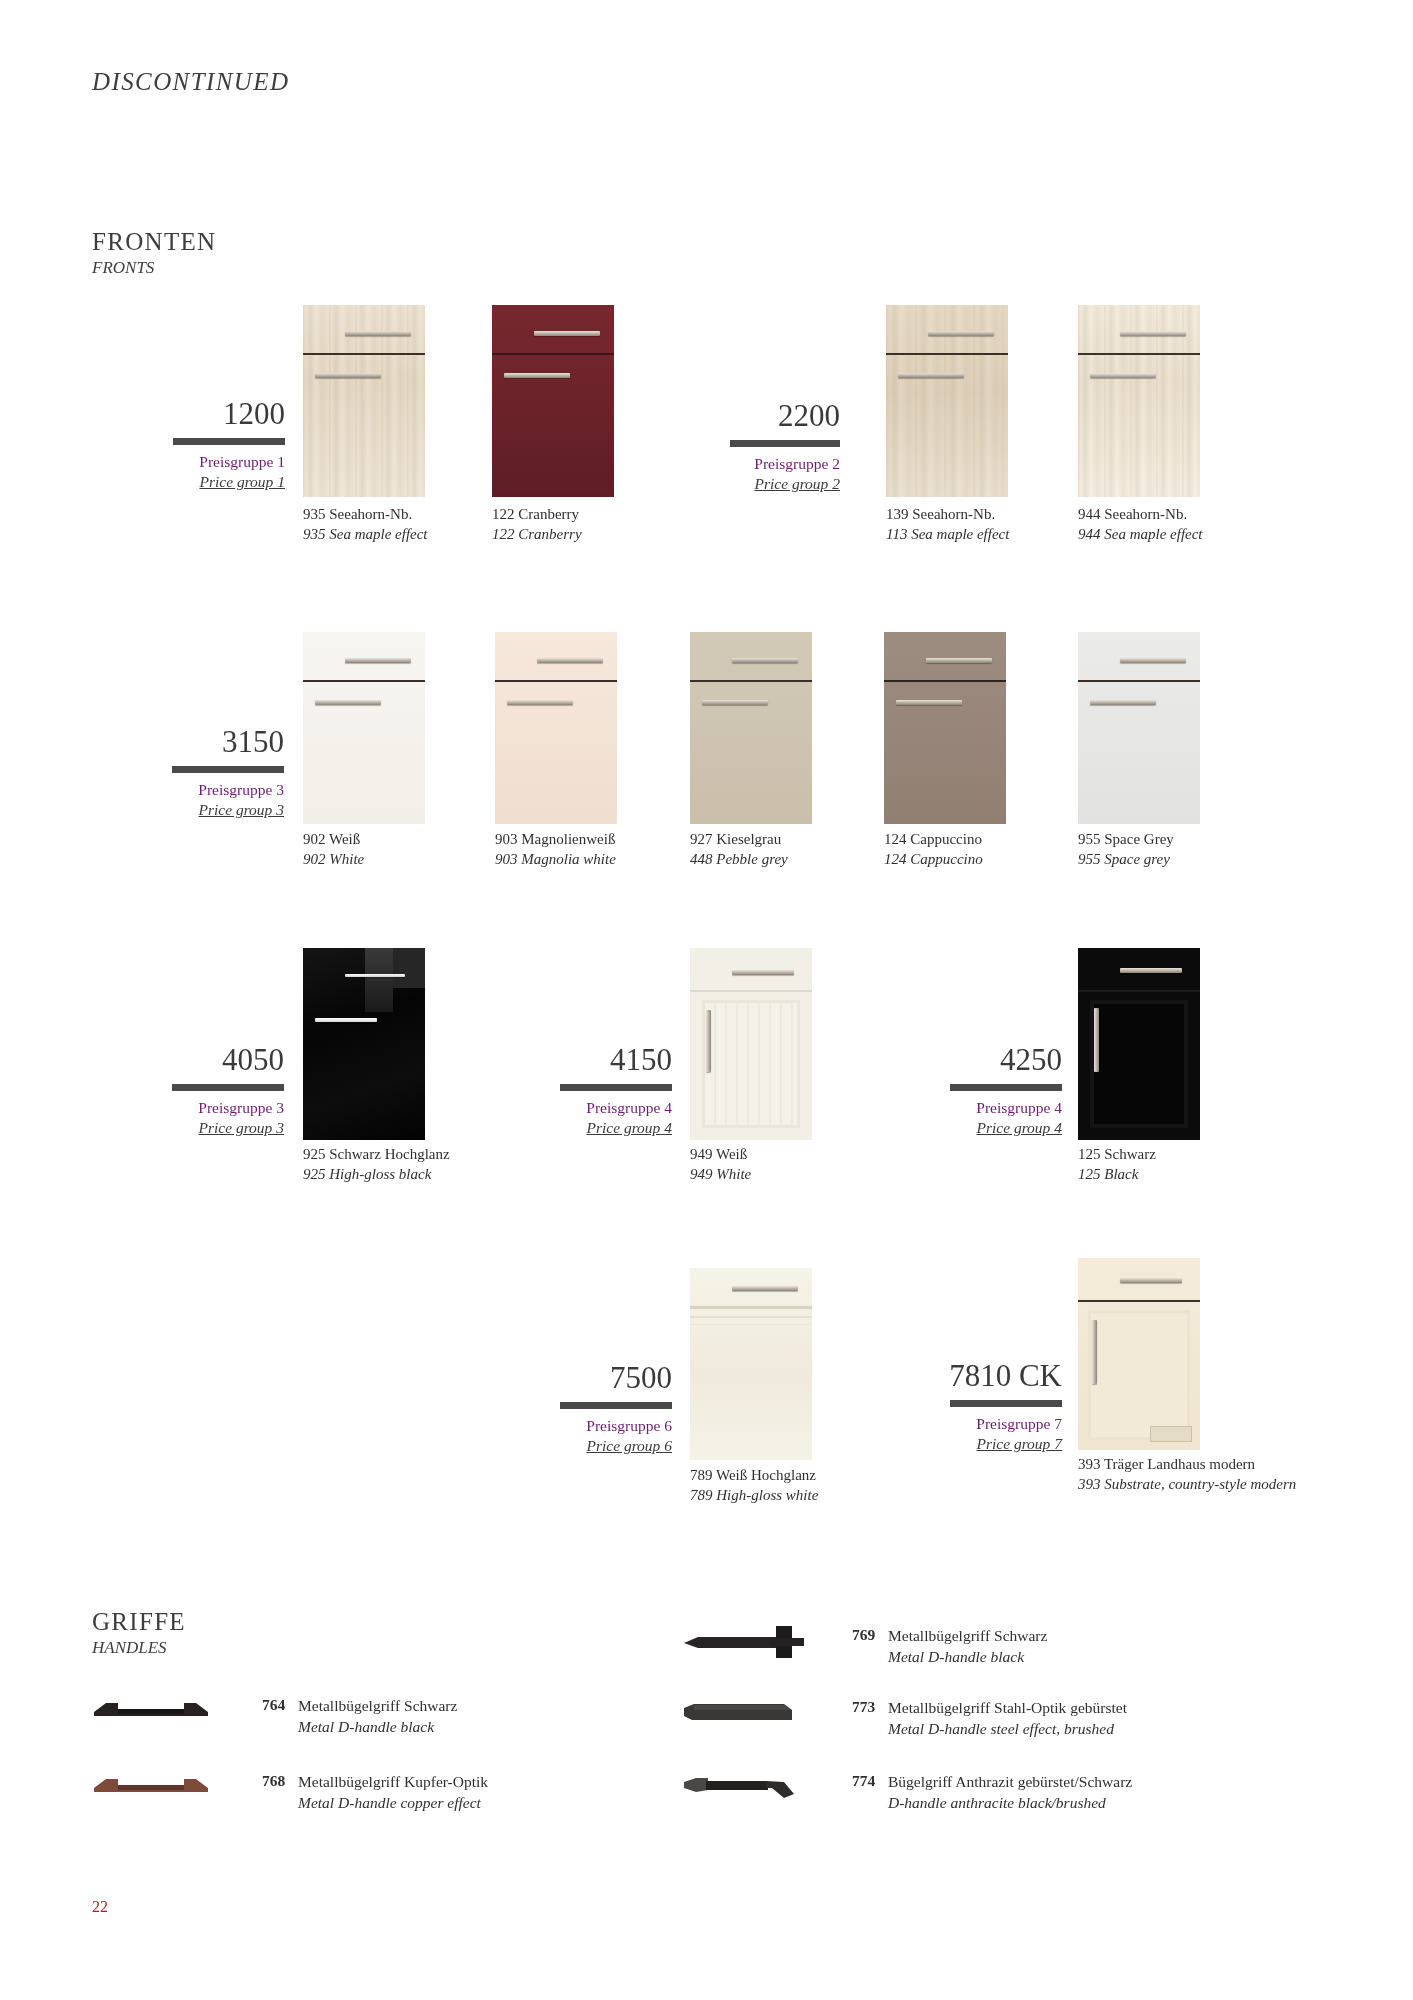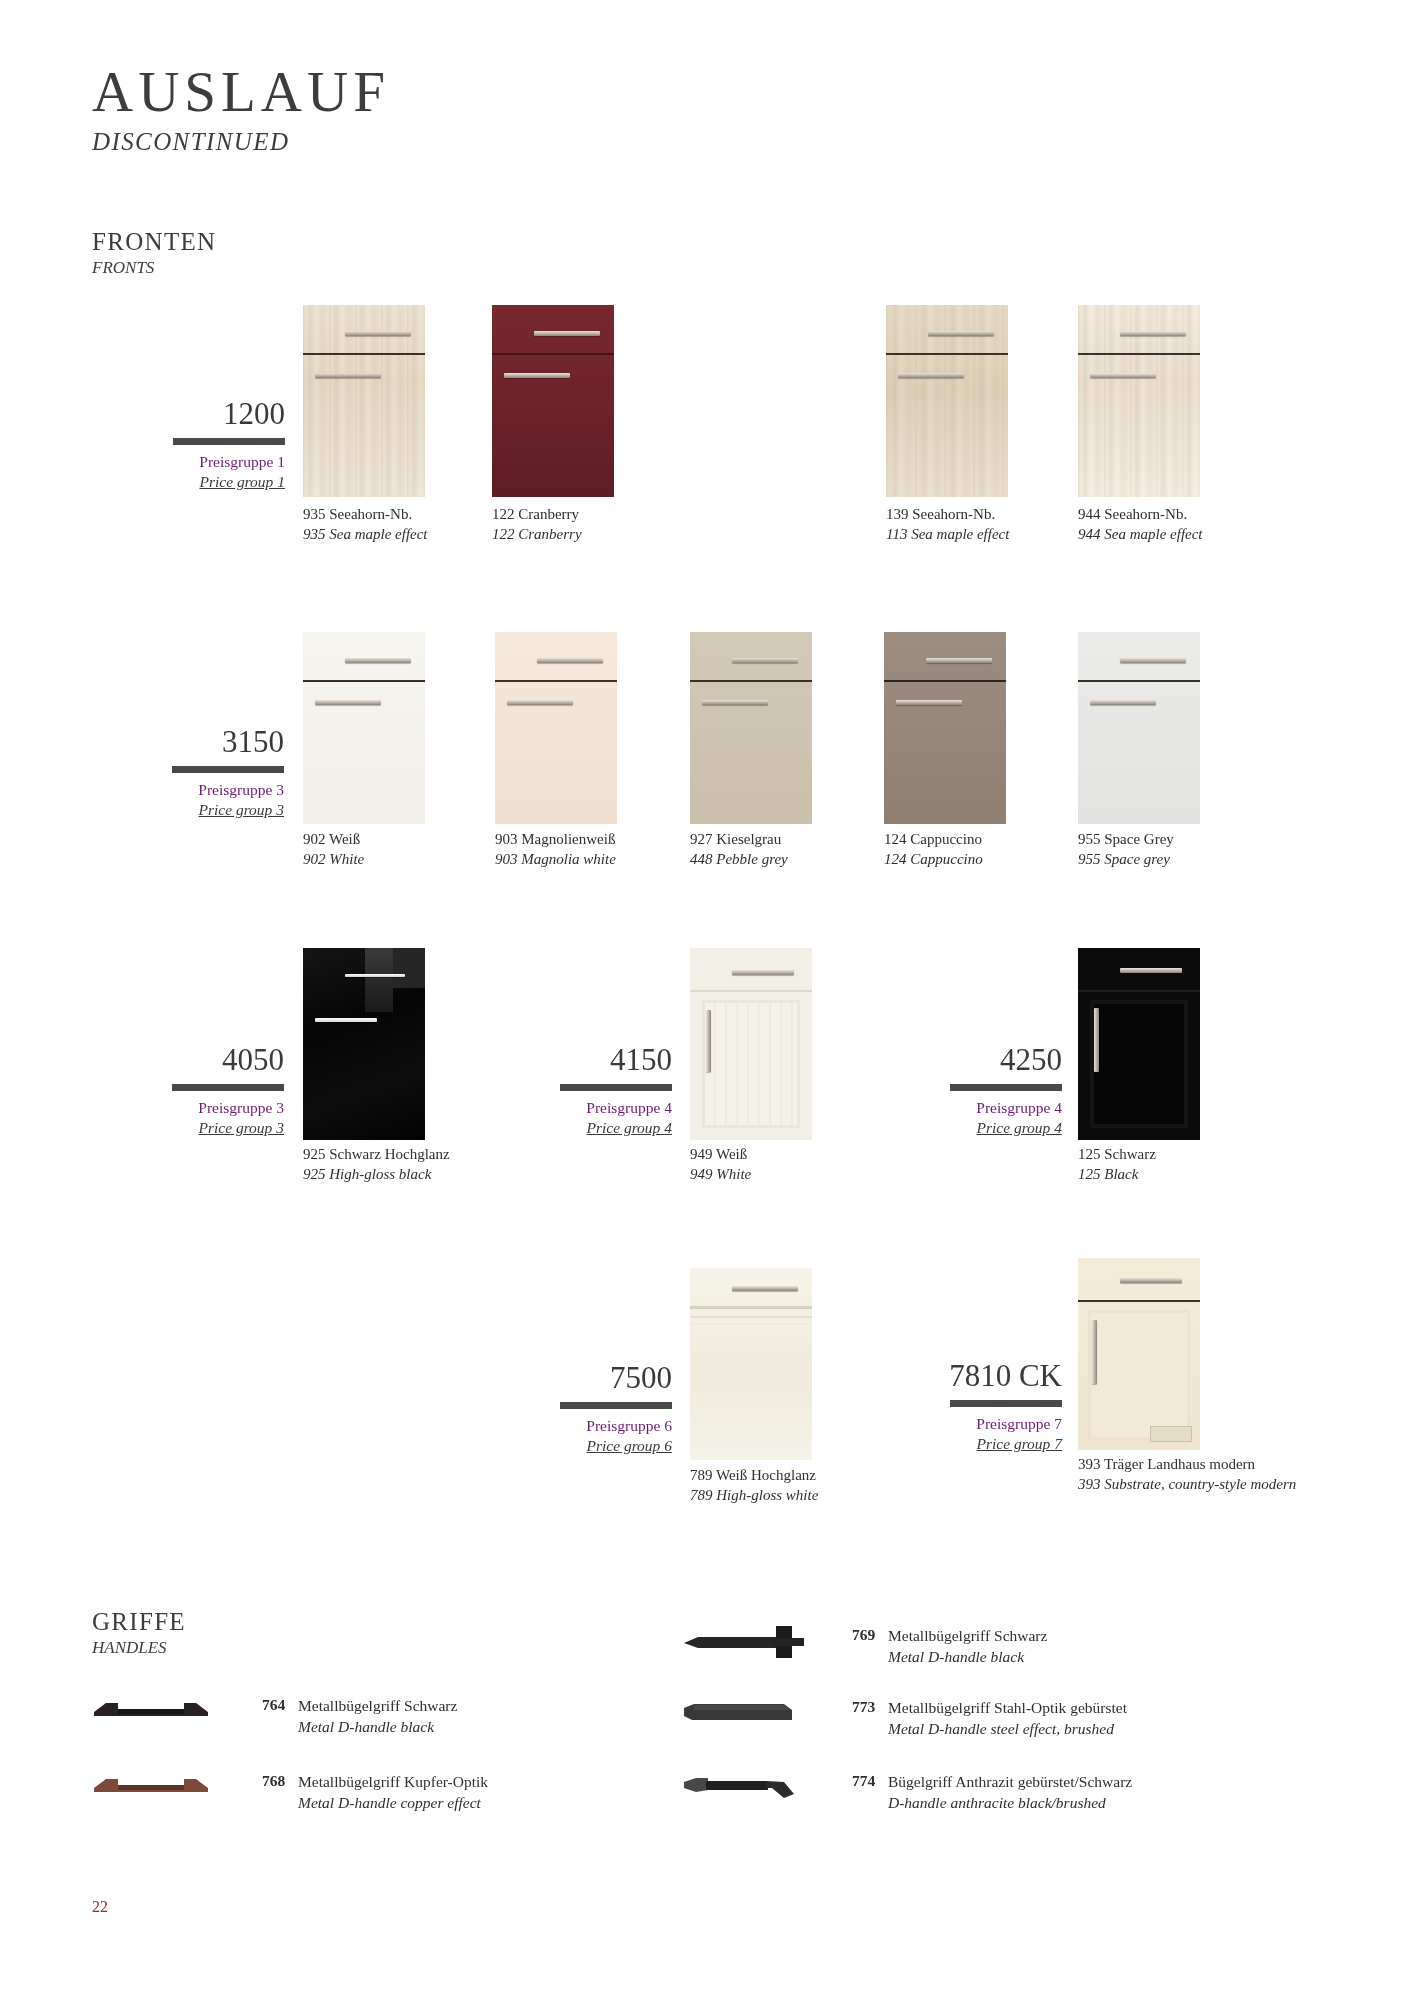--- a/index.html
+++ b/index.html
@@ -81,21 +81,20 @@
   .hrow .txt .de { display: block; }
 
   .pgnum { position: absolute; left: 92px; top: 1898px; font-size: 16px; color: #b91c1c; }
 </style>
 </head>
 <body>
 
 <div class="page">
 
   <div class="hdr">
-    <div class="hdr-title">AUSLAUF</div>
     <div class="hdr-sub">DISCONTINUED</div>
   </div>
 
   <div class="fronten">
     <div class="sec-title">FRONTEN</div>
     <div class="sec-sub">FRONTS</div>
   </div>
 
   <div class="pg" style="left:110px; top:398px; width:175px;">
     <div class="pg-num">1200</div>
@@ -117,20 +116,26 @@
   <div class="door" style="left:492px; top:305px; width:122px; height:192px; background:linear-gradient(180deg,#77282f 0%,#6b2229 55%,#5e1d25 100%);">
     <div class="drawer-line" style="top:48px; background:#3e1418;"></div>
     <div class="handle" style="left:42px; top:26px; width:66px;"></div>
     <div class="handle" style="left:12px; top:68px; width:66px;"></div>
   </div>
   <div class="cap" style="left:492px; top:505px; width:150px;">
     <span class="de">122 Cranberry</span>
     <span class="en">122 Cranberry</span>
   </div>
 
+  <div class="pg" style="left:690px; top:400px; width:150px;">
+    <div class="pg-num">2200</div>
+    <div class="pg-rule" style="width:110px;"></div>
+    <div class="pg-de">Preisgruppe 2</div>
+    <div class="pg-en">Price group 2</div>
+  </div>
 
   <div class="door wood2" style="left:886px; top:305px; width:122px; height:192px;">
     <div class="drawer-line" style="top:48px;"></div>
     <div class="handle" style="left:42px; top:26px; width:66px;"></div>
     <div class="handle" style="left:12px; top:68px; width:66px;"></div>
   </div>
   <div class="cap" style="left:886px; top:505px; width:150px;">
     <span class="de">139 Seeahorn-Nb.</span>
     <span class="en">113 Sea maple effect</span>
   </div>

